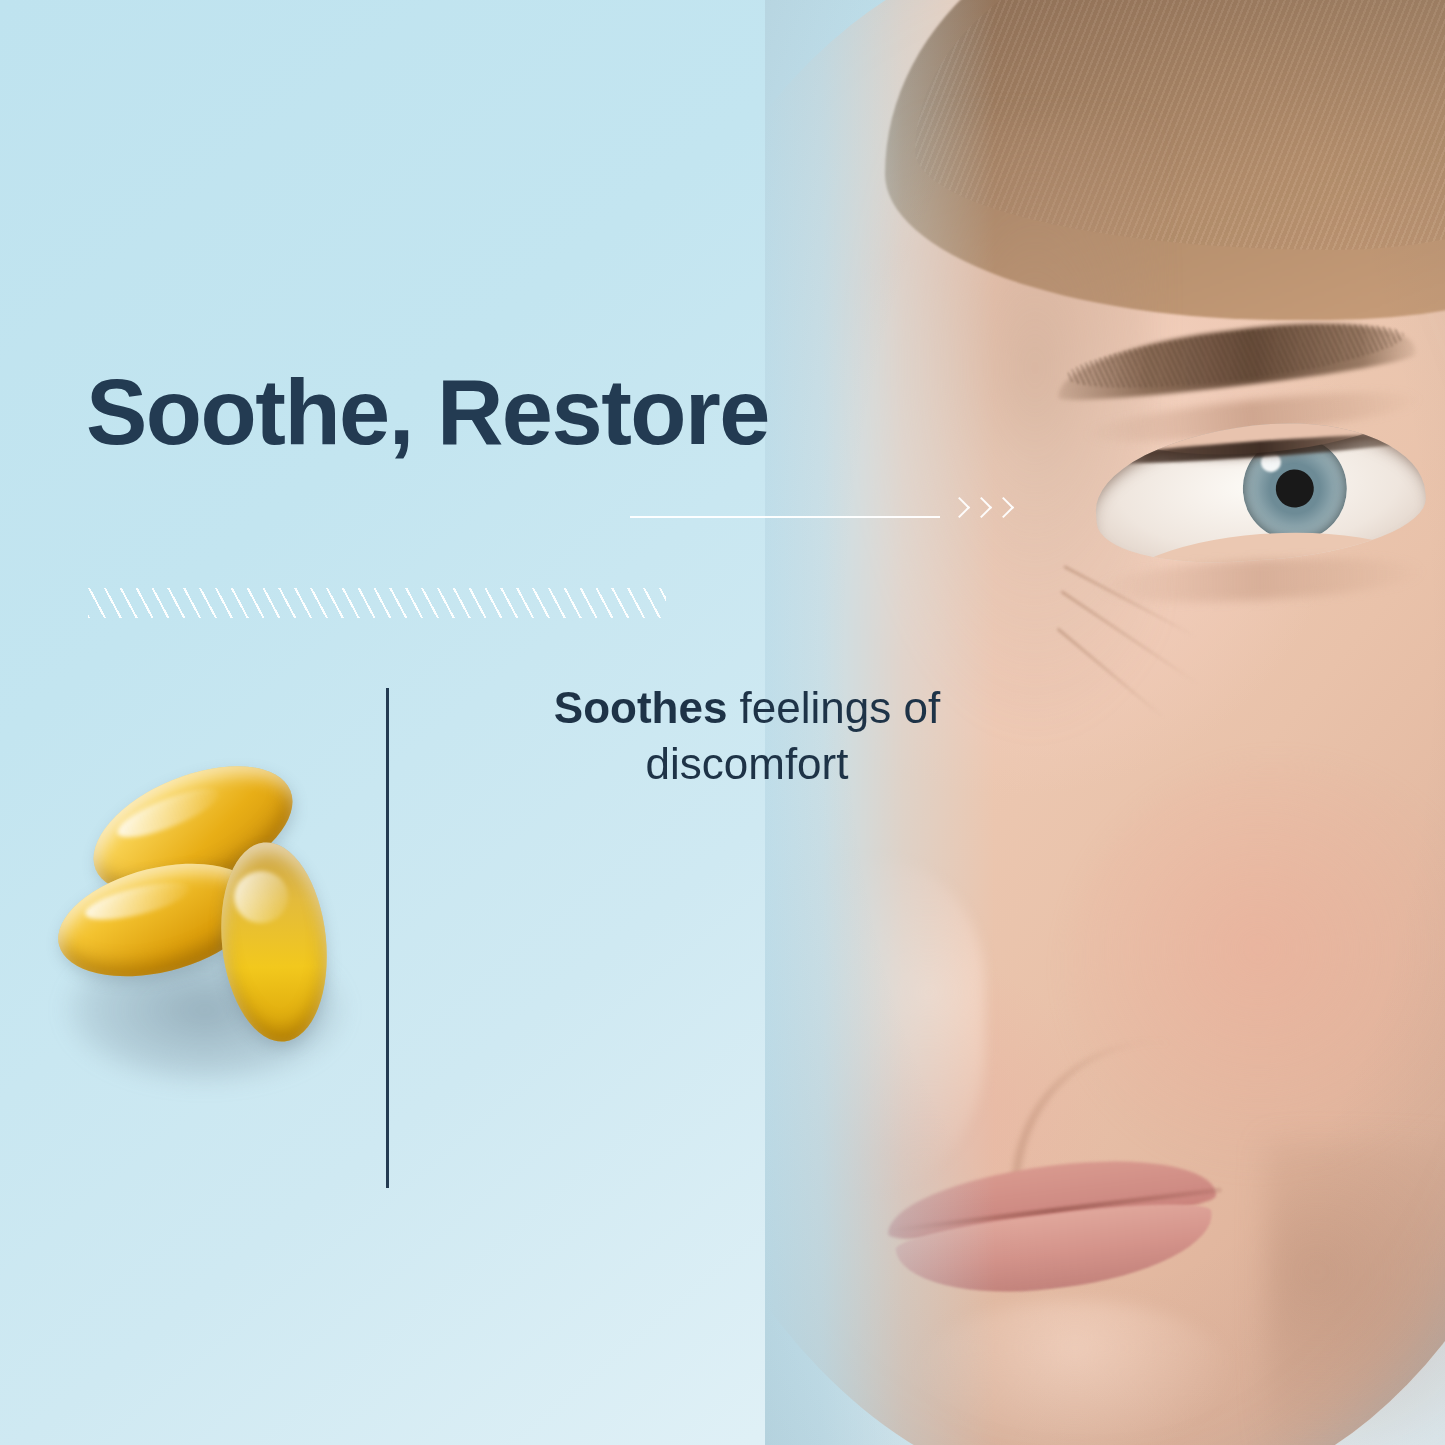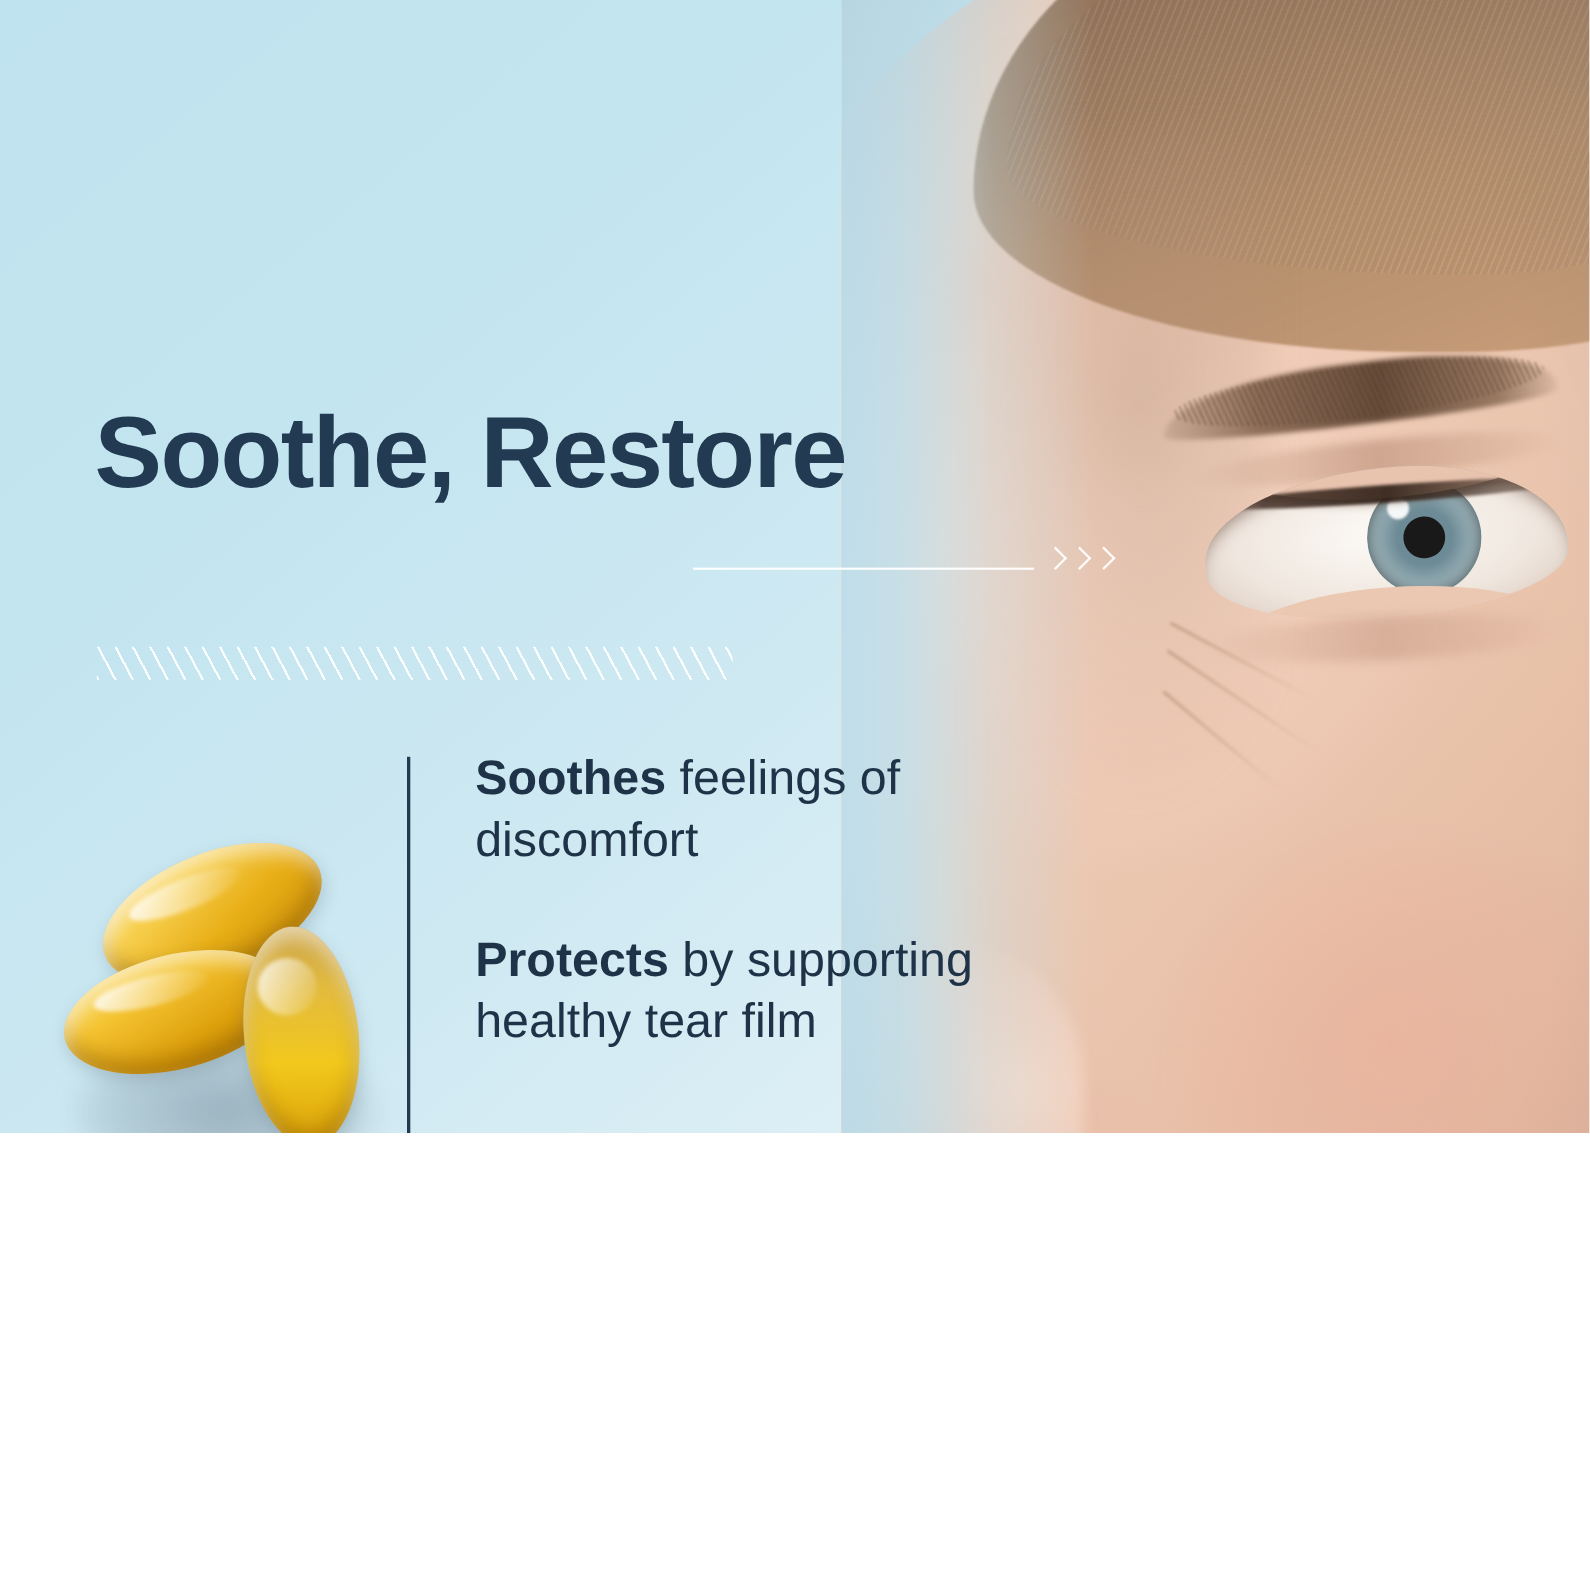--- a/index.html
+++ b/index.html
@@ -1,19 +1,19 @@
 <!DOCTYPE html>
 <html><head>
 <meta charset="utf-8">
 <style>
   html,body{margin:0;padding:0;}
   body{width:1445px;height:1445px;overflow:hidden;font-family:"Liberation Sans",sans-serif;}
 
   .canvas{
-    position:relative;width:1445px;height:1030px;overflow:hidden;
+    position:relative;width:1445px;height:1445px;overflow:hidden;
     background:linear-gradient(140deg,#bfe3ef 0%,#c3e5f0 28%,#cfe9f2 55%,#dff0f6 78%,#eaf4f8 100%);
   }
 
   
   .portrait{
     position:absolute;top:0;right:0;width:680px;height:1445px;overflow:hidden;
   }
   .portrait .skin{
     position:absolute;top:-60px;left:-170px;width:1010px;height:1560px;
     border-radius:48% 46% 44% 50% / 46% 52% 44% 50%;
@@ -181,21 +181,21 @@
   }
 
   
   .hatch{
     position:absolute;left:88px;top:588px;width:578px;height:30px;
     background:repeating-linear-gradient(62deg, #ffffff 0 2px, rgba(255,255,255,0) 2px 14px);
     opacity:.95;
   }
 
   
-  .bullets{position:absolute;left:370px;top:680px;width:660px;}
+  .bullets{position:absolute;left:386px;top:680px;width:660px;text-align:center;}
   .bullets .rule{position:absolute;left:0;top:8px;width:3px;height:500px;background:#233b52;}
   .bullet{margin-left:62px;margin-bottom:52px;color:#1e3347;font-size:44px;line-height:1.28;}
   .bullet:last-child{margin-bottom:0;}
   .bullet b{font-weight:700;}
 
   
   .capsules{position:absolute;left:40px;top:760px;width:340px;height:380px;}
   .cap-shadow{
     position:absolute;left:26px;top:176px;width:278px;height:148px;border-radius:50%;
     background:radial-gradient(ellipse at 50% 50%, rgba(92,112,128,.45) 0%, rgba(120,140,155,.25) 55%, rgba(150,180,195,0) 78%);
@@ -284,18 +284,15 @@
         <span class="hi"></span>
       </div>
   </div>
 
   <div class="bullets">
     <div class="rule"></div>
 
     <div class="bullet">
       <b>Soothes</b><span> feelings of discomfort</span>
     </div>
-    <div class="bullet">
-      <b>Protects</b><span> by supporting healthy tear film</span>
-    </div>
   </div>
 
 </div>
 
 </body></html>

